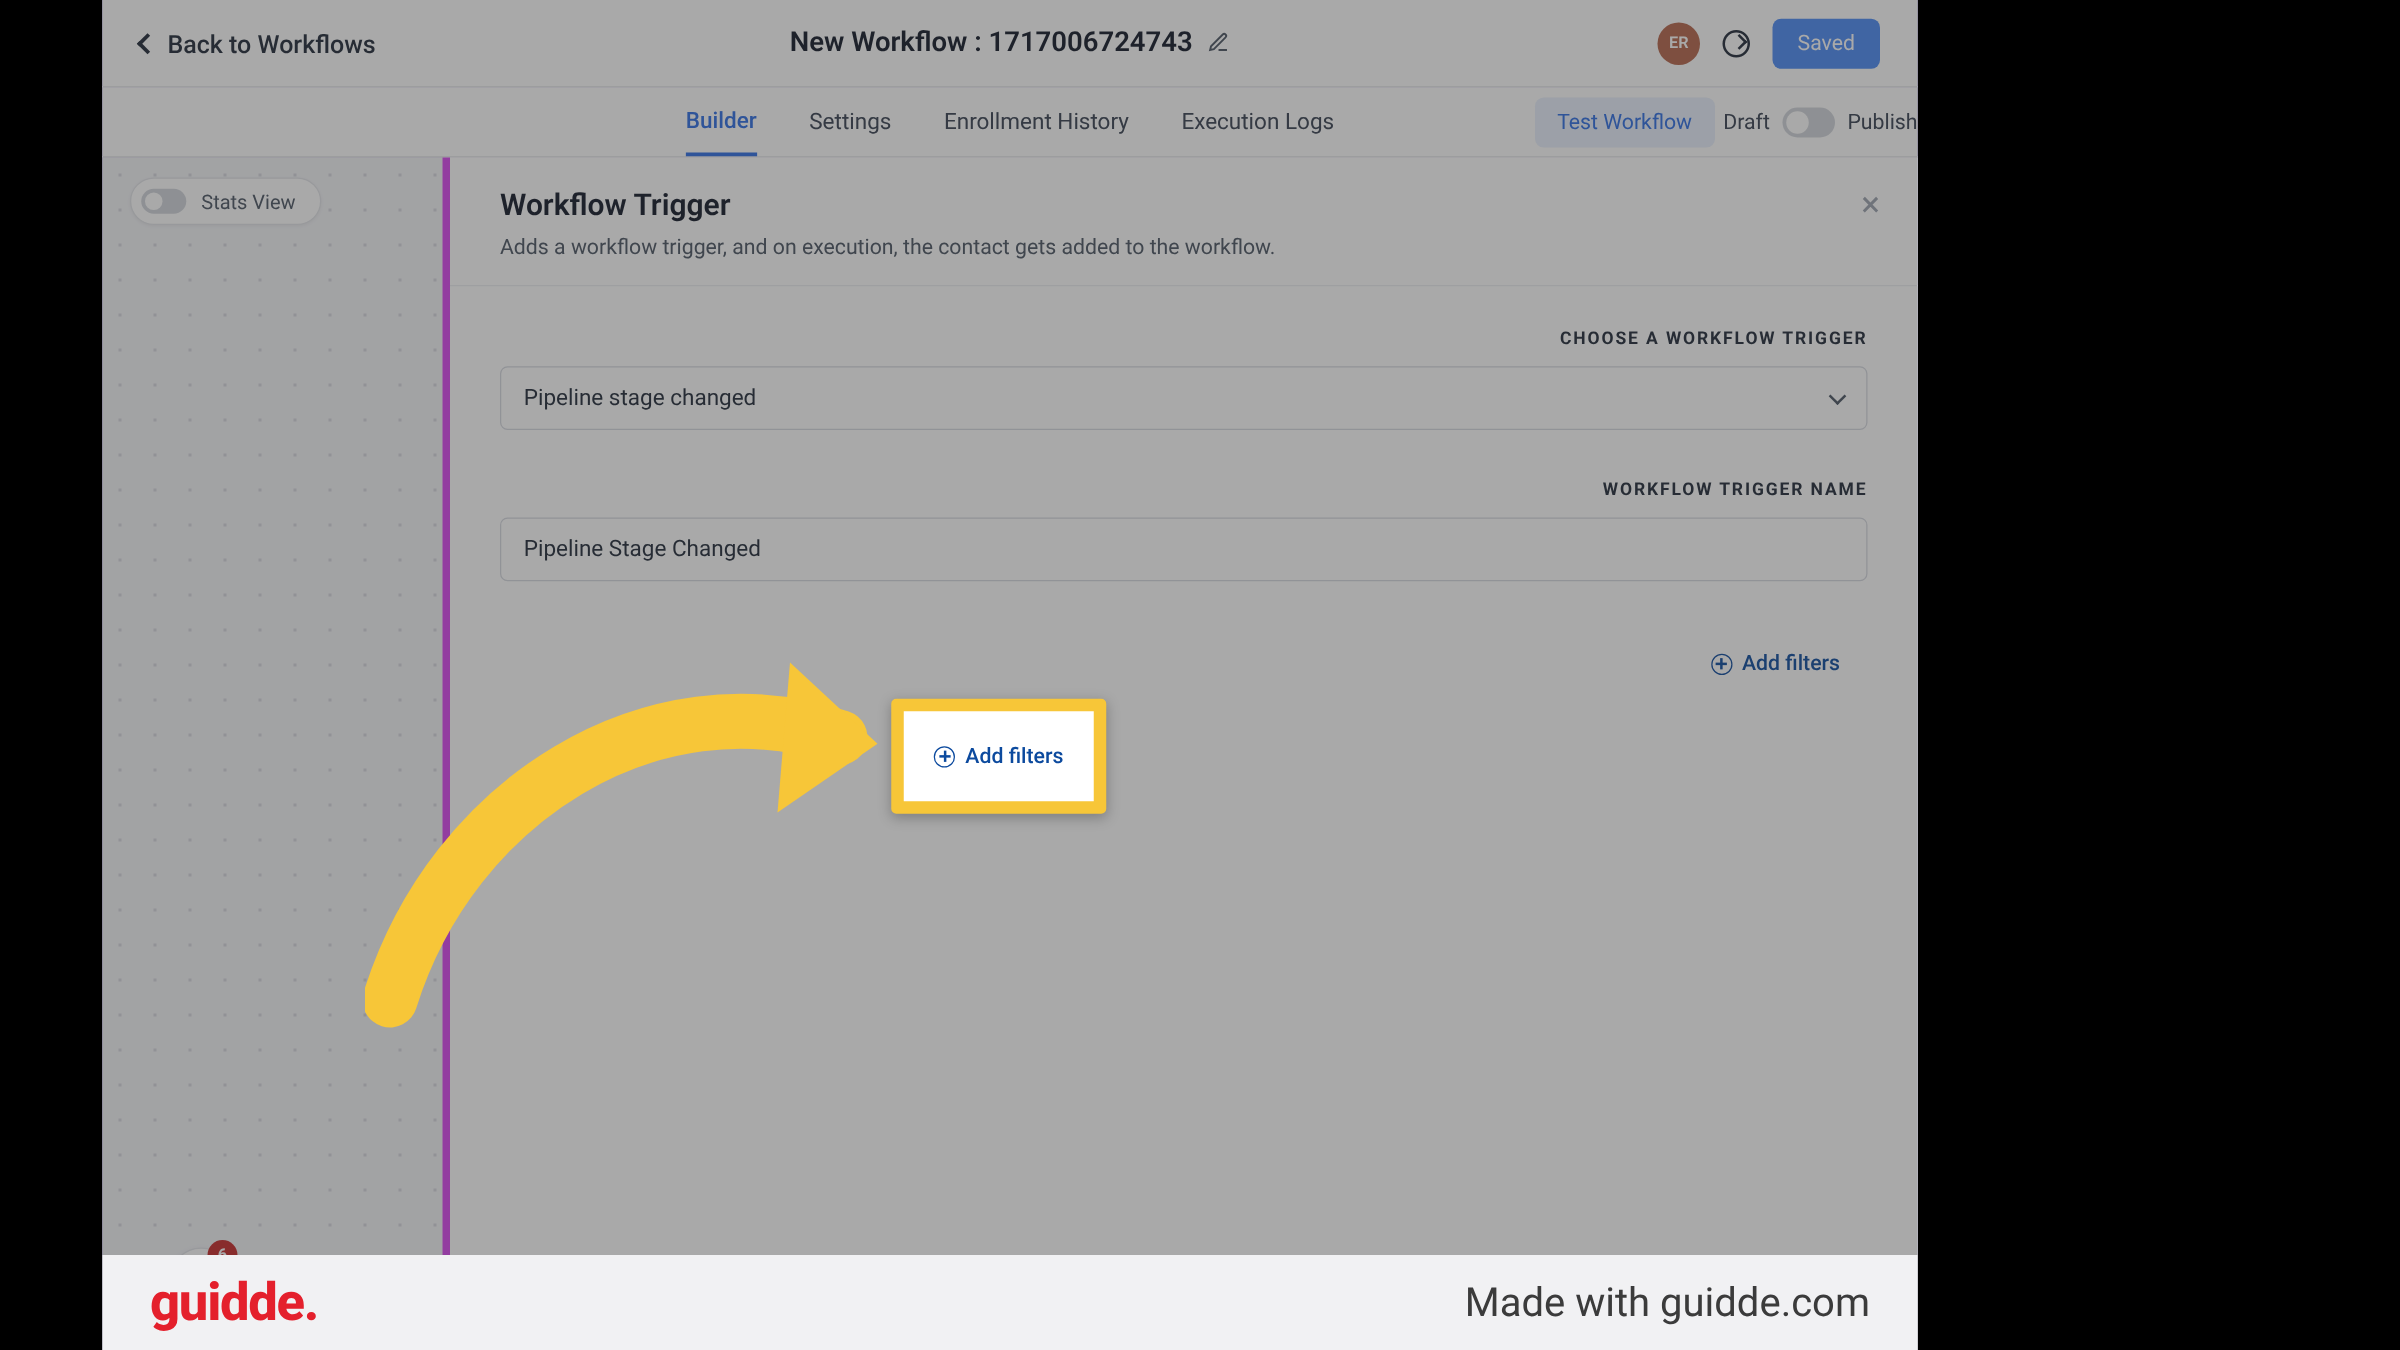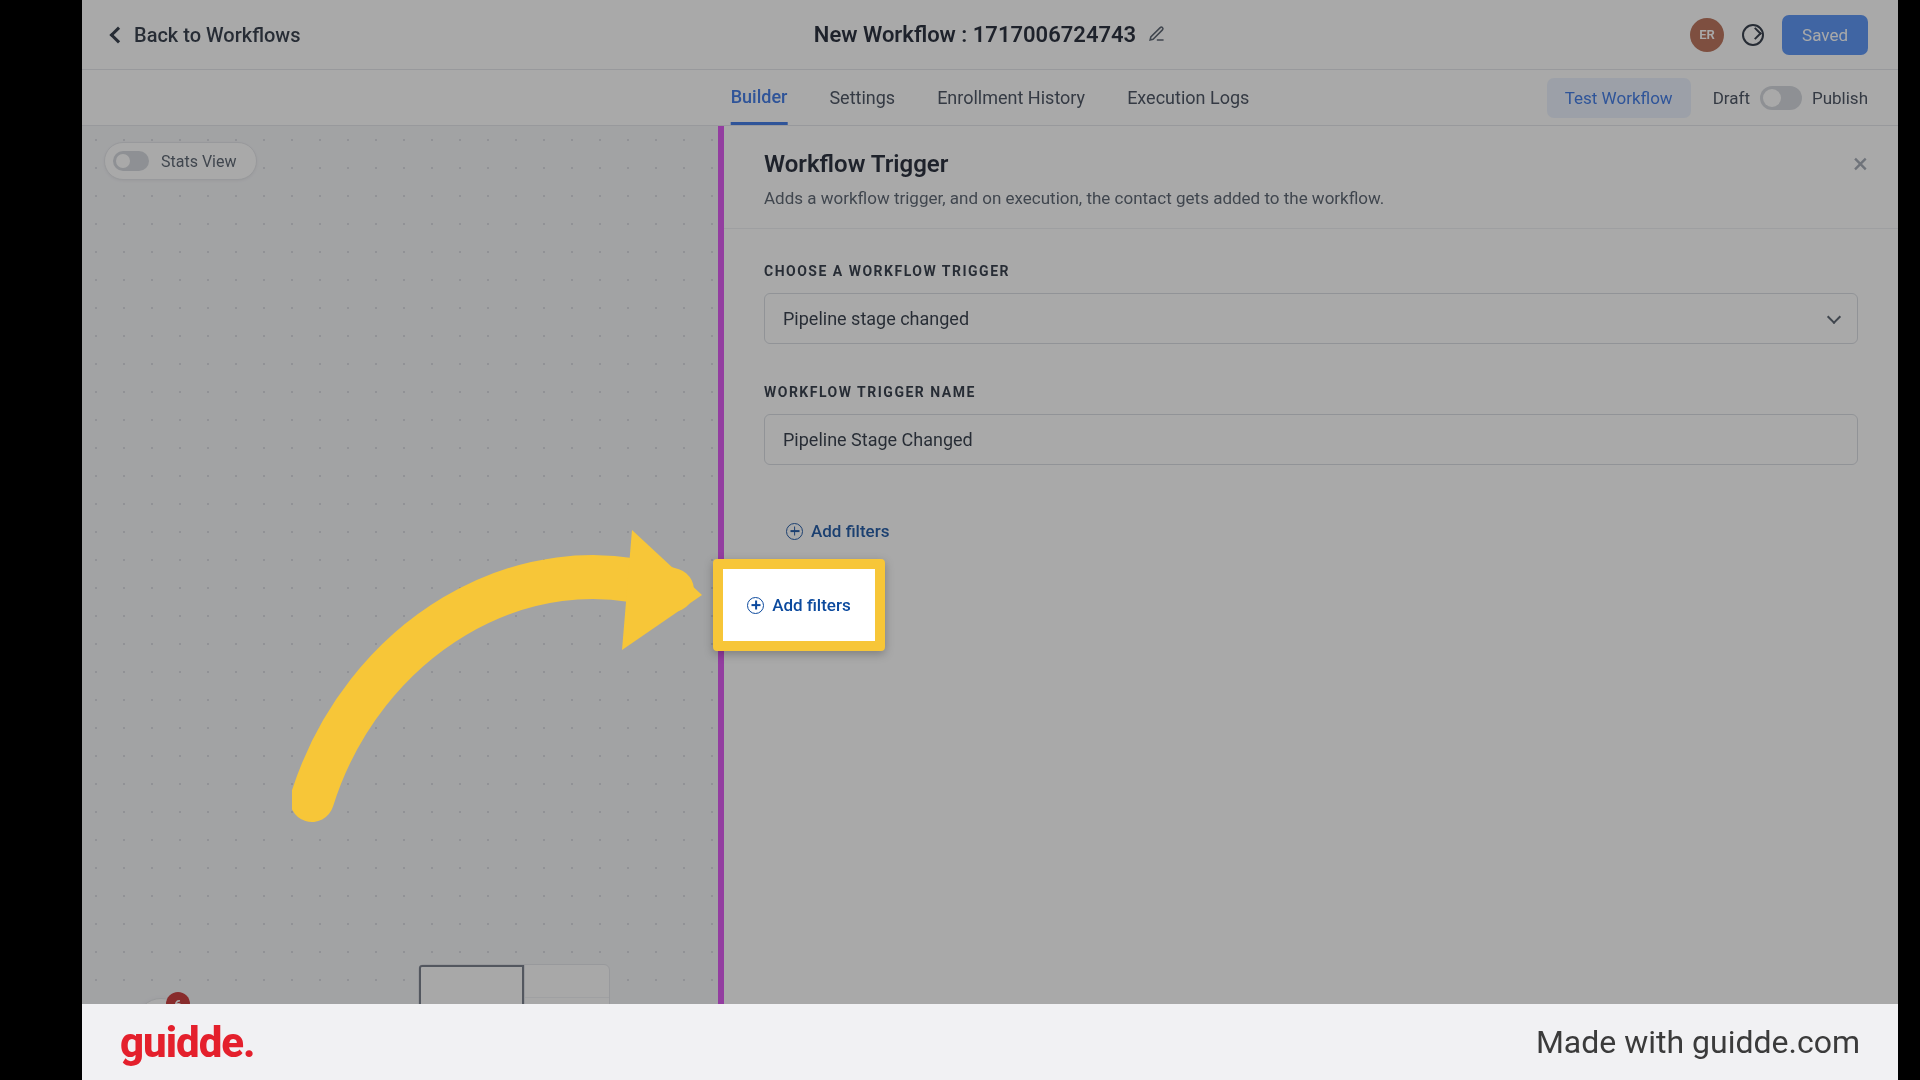--- a/index.html
+++ b/index.html
@@ -2,21 +2,21 @@
 <html><head>
 <meta charset="utf-8">
 <style>
   * { box-sizing: border-box; margin: 0; padding: 0; font-family: -apple-system, BlinkMacSystemFont, "Segoe UI", Roboto, Arial, sans-serif; }
   html, body { width: 1920px; height: 1080px; overflow: hidden; background: #000; }
   
   .letterbox-left, .letterbox-right { position: absolute; top: 0; width: 82px; height: 1080px; background: #000; }
   .letterbox-left { left: 0; }
   .letterbox-right { right: 0; }
   
-  .app-frame { position: absolute; left: 82px; top: 0; width: 1816px; height: 1080px; background: #c4b5fd; }
+  .app-frame { position: absolute; left: 82px; top: 0; width: 1452px; height: 1080px; background: #c4b5fd; }
 
   
   .dim-overlay { position: absolute; inset: 0; background: rgba(50,50,50,0.42); pointer-events: none; z-index: 50; }
 
   
   .topbar { position: absolute; left: 0; right: 0; top: 0; height: 70px; background: #fff; border-bottom: 1px solid #e2e4e8; display: flex; align-items: center; padding: 0 30px; z-index: 10; }
   .back-link { display: flex; align-items: center; gap: 10px; cursor: pointer; color: #1f2937; font-size: 20px; font-weight: 500; }
   .chevron-left { width: 12px; height: 12px; border-left: 3px solid #1f2937; border-bottom: 3px solid #1f2937; transform: rotate(45deg); }
   .title-wrap { position: absolute; left: 50%; transform: translateX(-50%); display: flex; align-items: flex-end; gap: 12px; }
   .workflow-title { font-size: 22px; font-weight: 600; color: #111827; }
@@ -25,21 +25,21 @@
   .avatar { width: 34px; height: 34px; border-radius: 50%; background: #b5654a; color: #fff; font-size: 13px; font-weight: 600; display: flex; align-items: center; justify-content: center; }
   .history-icon { width: 22px; height: 22px; border: 2.4px solid #1f2937; border-radius: 50%; position: relative; }
   .history-icon::after { content: ""; position: absolute; width: 7px; height: 7px; border-right: 2.2px solid #1f2937; border-top: 2.2px solid #1f2937; top: 3px; left: 7px; transform: rotate(45deg); }
   .saved-btn { background: #4285f4; color: #fff; padding: 10px 20px; border-radius: 7px; font-size: 17px; border: none; cursor: default; opacity: .95; }
 
   
   .tabs-row { position: absolute; left: 0; right: 0; top: 70px; height: 56px; background: #fff; border-bottom: 1px solid #e2e4e8; display: flex; align-items: center; z-index: 10; }
   .tabs-center { position: absolute; left: 50%; transform: translateX(-50%); display: flex; gap: 42px; height: 100%; }
   .tab { display: flex; align-items: center; height: 100%; font-size: 18px; color: #374151; cursor: pointer; }
   .tab.active { color: #2d6de3; border-bottom: 3px solid #2d6de3; font-weight: 500; }
-  .tabs-right { margin-left: auto; display: flex; align-items: center; gap: 22px; padding-right: 30px; }
+  .tabs-right { margin-left: auto; display: flex; align-items: center; gap: 7px; }
   .test-wf-btn { background: #e8f0fd; color: #2d6de3; padding: 10px 18px; border-radius: 7px; font-size: 17px; border: none; cursor: pointer; }
   .publish-wrap { display: flex; align-items: center; gap: 10px; font-size: 17px; color: #374151; }
   .toggle { width: 42px; height: 24px; background: #d1d5db; border-radius: 12px; position: relative; }
   .toggle::after { content: ""; position: absolute; width: 18px; height: 18px; background: #fff; border-radius: 50%; top: 3px; left: 3px; }
 
   
   .canvas { position: absolute; left: 0; top: 126px; right: 0; bottom: 0; background: #f3f4f7; background-image: radial-gradient(#d6d8de 1.2px, transparent 1.2px); background-size: 28px 28px; z-index: 5; }
   .stats-pill { position: absolute; left: 22px; top: 16px; background: #fff; border: 1px solid #e2e4e8; border-radius: 999px; padding: 8px 20px 8px 8px; display: flex; align-items: center; gap: 12px; font-size: 16px; color: #4b5563; box-shadow: 0 1px 3px rgba(0,0,0,.06); }
   .mini-toggle { width: 36px; height: 20px; background: #d1d5db; border-radius: 10px; position: relative; }
   .mini-toggle::after { content: ""; position: absolute; width: 14px; height: 14px; background: #fff; border-radius: 50%; top: 3px; left: 3px; }
@@ -49,21 +49,21 @@
   .minimap .mm-side div { flex: 1; border-bottom: 1px solid #eef0f3; }
   .badge-circle { position: absolute; left: 54px; bottom: 32px; width: 50px; height: 50px; background: #fff; border: 1px solid #e2e4e8; border-radius: 50%; box-shadow: 0 2px 6px rgba(0,0,0,.08); }
   .badge-dot { position: absolute; left: 84px; bottom: 64px; width: 24px; height: 24px; background: #c62828; border-radius: 50%; color: #fff; font-size: 13px; font-weight: 700; display: flex; align-items: center; justify-content: center; }
 
   
   .panel { position: absolute; right: 0; top: 126px; bottom: 0; width: 1180px; background: #fff; border-left: 6px solid #d946ef; z-index: 20; padding: 0; }
   .panel-header { padding: 24px 40px 20px 40px; border-bottom: 1px solid #eceef2; position: relative; }
   .panel-title { font-size: 24px; font-weight: 600; color: #111827; margin-bottom: 10px; }
   .panel-sub { font-size: 17px; color: #4b5563; }
   .close-x { position: absolute; right: 30px; top: 24px; font-size: 28px; color: #9ca3af; cursor: pointer; line-height: 1; }
-  .panel-body { padding: 34px 40px; }
+  .panel-body { padding: 34px 40px; text-align: right; }
   .field-label { font-size: 14px; letter-spacing: 1.5px; color: #1f2937; font-weight: 700; margin-bottom: 14px; }
   .select-box, .text-input { width: 100%; border: 1px solid #d6d9e0; border-radius: 6px; padding: 14px 18px; font-size: 18px; color: #1f2937; background: #fff; display: flex; align-items: center; justify-content: space-between; margin-bottom: 40px; }
   .chevron-down { width: 10px; height: 10px; border-right: 2px solid #4b5563; border-bottom: 2px solid #4b5563; transform: rotate(45deg); margin-top: -4px; }
   .add-filters { display: inline-flex; align-items: center; gap: 8px; color: #0c4a9e; font-size: 17px; font-weight: 500; cursor: pointer; padding: 16px 22px; }
   .plus-circle { width: 17px; height: 17px; border: 1.8px solid #0c4a9e; border-radius: 50%; position: relative; }
   .plus-circle::before, .plus-circle::after { content: ""; position: absolute; background: #0c4a9e; }
   .plus-circle::before { width: 9px; height: 1.8px; top: 50%; left: 50%; transform: translate(-50%,-50%); }
   .plus-circle::after { width: 1.8px; height: 9px; top: 50%; left: 50%; transform: translate(-50%,-50%); }
 
   

